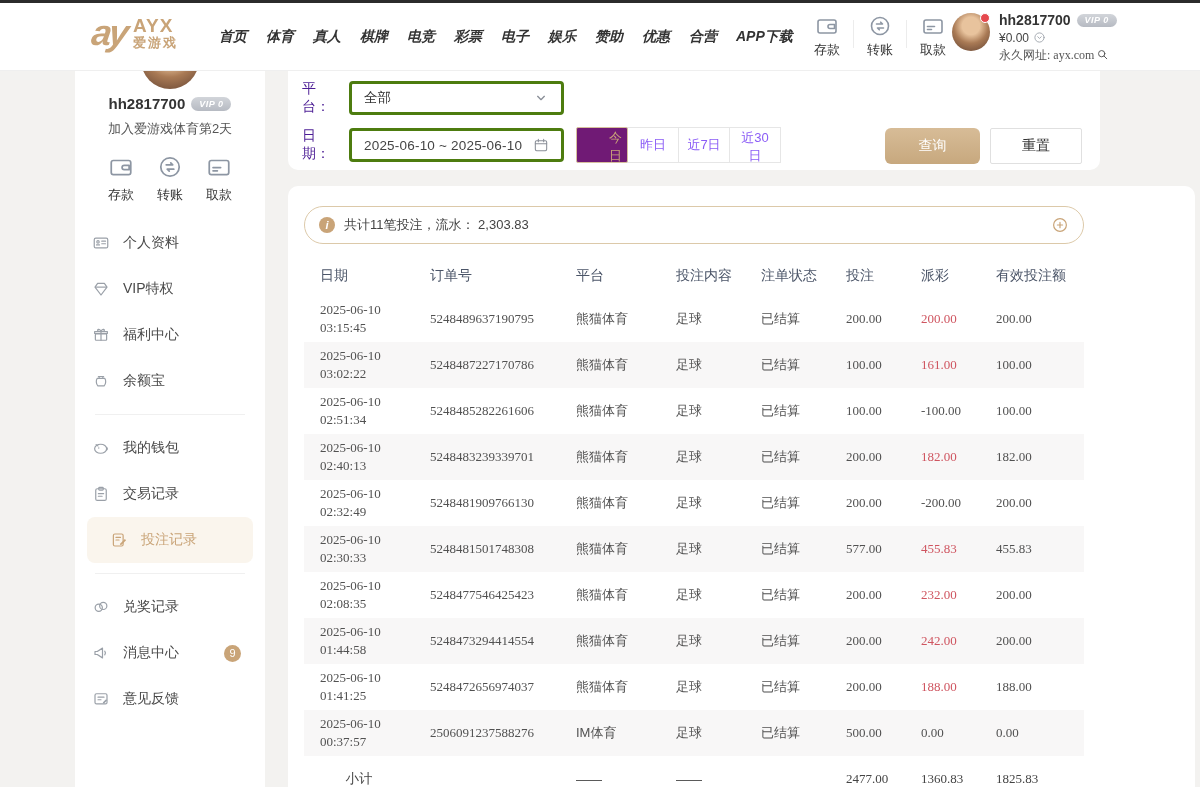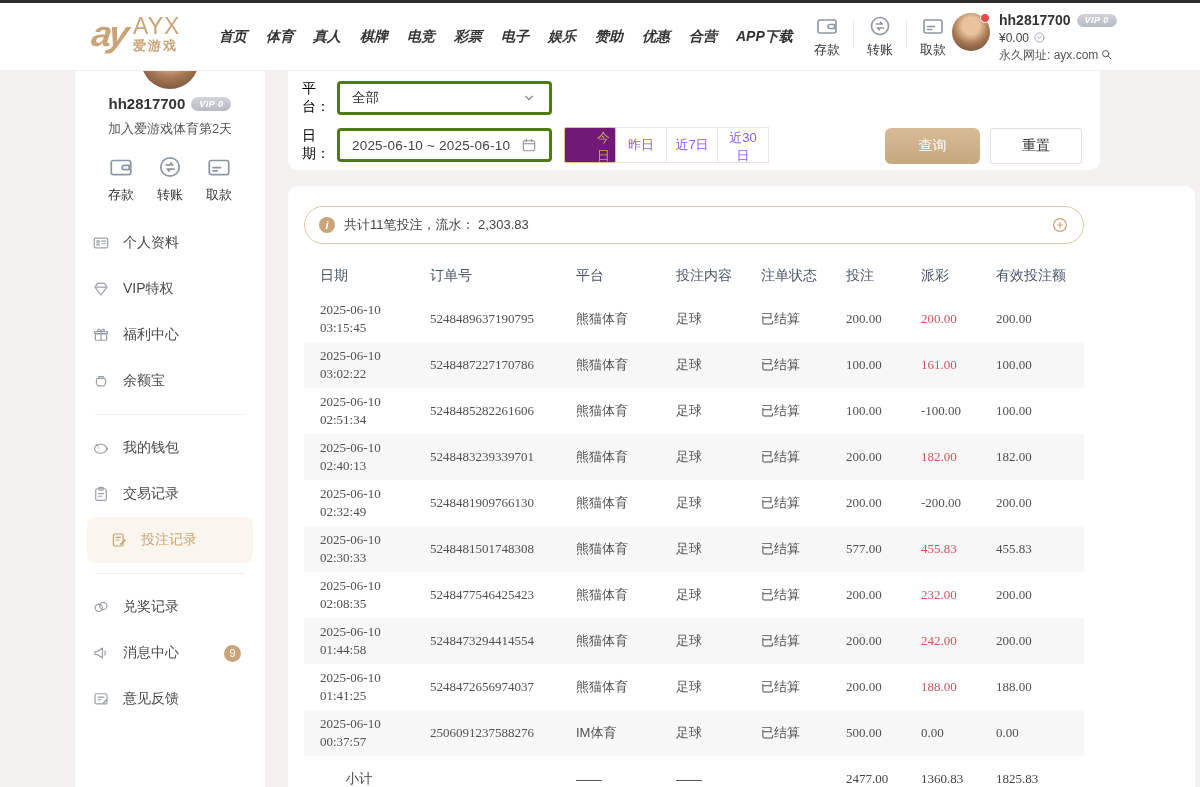--- a/index.html
+++ b/index.html
@@ -12,39 +12,39 @@
   svg.icon use{pointer-events:none;}
 
   
   .top-strip{position:absolute;top:0;left:0;right:0;height:3px;background:#2b2b2b;z-index:40;}
 
   
   .header{position:absolute;top:3px;left:0;right:0;height:67px;background:#fff;z-index:20;border-bottom:1px solid #efefef;}
   .logo{position:absolute;left:92px;top:12px;display:flex;align-items:center;cursor:pointer;}
   .logo-mark{font-style:italic;font-weight:800;font-size:36px;color:#c9a478;transform:skewX(-8deg);letter-spacing:-3px;line-height:1;}
   .logo-text{margin-left:7px;color:#c9a478;}
-  .logo-en{font-size:23px;font-weight:400;letter-spacing:1px;line-height:1;}
+  .logo-en{font-size:19px;font-weight:700;letter-spacing:1px;line-height:1;}
   .logo-cn{font-size:13px;font-weight:700;letter-spacing:2px;line-height:1.2;}
   .nav{position:absolute;left:219px;top:0;height:67px;display:flex;align-items:center;gap:19px;}
   .nav-item{font-size:14px;font-weight:600;color:#333;cursor:pointer;white-space:nowrap;font-style:italic;}
   .hq-wrap{position:absolute;left:806px;top:11px;display:flex;align-items:flex-start;}
   .hq{width:42px;text-align:center;cursor:pointer;}
   .hq .icon{width:24px;height:24px;color:#8d96a3;margin:0 auto;}
   .hq-label{font-size:13px;color:#333;margin-top:3px;}
   .hq-div{width:1px;height:28px;background:#ececec;margin:6px 5px 0 5px;}
   .user{position:absolute;left:952px;top:10px;display:flex;cursor:pointer;}
   .avatar{width:38px;height:38px;border-radius:50%;position:relative;flex:0 0 38px;
     background:radial-gradient(circle at 50% 34%,#e8c39d 0 28%,#a97a55 55%,#5f4030 100%);}
   .avatar-dot{position:absolute;right:0;top:0;width:8px;height:8px;border-radius:50%;background:#e5484d;border:1px solid #fff;}
   .user-info{margin-left:9px;line-height:1;}
   .u-row1{display:flex;align-items:center;gap:6px;font-size:14px;font-weight:bold;color:#333;}
   .vip-badge{background:linear-gradient(180deg,#d2d5da,#b6bac2);color:#fff;font-size:9px;font-weight:bold;font-style:italic;padding:2px 8px;border-radius:9px;letter-spacing:.5px;}
   .u-row2{font-size:12px;color:#444;display:flex;align-items:center;gap:4px;margin-top:4px;}
   .u-row2 .icon{width:13px;height:13px;color:#9aa0a8;}
-  .u-row3{font-size:12px;color:#555;margin-top:4px;display:flex;align-items:center;gap:2px;}
+  .u-row3{font-size:12px;color:#555;margin-top:4px;display:flex;align-items:center;gap:2px;font-family:Liberation Serif, serif;}
   .u-row3 .icon{width:13px;height:13px;color:#555;}
 
   
   .sidebar{position:absolute;left:75px;top:70px;width:190px;bottom:0;background:#fff;z-index:5;}
   .sb-avatar{position:absolute;top:-39px;left:50%;transform:translateX(-50%);width:58px;height:58px;border-radius:50%;
     background:radial-gradient(circle at 50% 34%,#e8c39d 0 28%,#a97a55 55%,#5f4030 100%);}
   .sb-name{margin-top:25px;display:flex;justify-content:center;align-items:center;gap:6px;font-size:15px;font-weight:bold;color:#333;}
   .sb-join{margin-top:8px;text-align:center;font-size:13px;color:#555;}
   .sb-actions{display:flex;justify-content:space-between;padding:0 28px;margin-top:16px;}
   .sb-action{width:36px;text-align:center;cursor:pointer;}
@@ -57,21 +57,21 @@
   .menu-item.active{margin:0 12px;padding-left:23px;background:#faf5ed;border-radius:8px;color:#c9a478;}
   .menu-item.active .icon{color:#c9a478;}
   .menu-divider{height:1px;background:#f0f0f0;margin:10px 20px;}
   .menu-badge{margin-left:auto;margin-right:24px;min-width:17px;height:17px;border-radius:9px;background:#c9a478;color:#fff;font-size:11px;display:flex;align-items:center;justify-content:center;}
 
   
   .filter-card{position:absolute;left:288px;top:70px;width:812px;height:100px;background:#fff;border-radius:0 0 10px 10px;z-index:6;}
   .f-row{position:absolute;left:14px;display:flex;align-items:center;}
   .f-row.r1{top:11px;height:34px;}
   .f-row.r2{top:57px;height:36px;}
-  .f-label{font-size:14px;color:#000000;width:35px;margin-right:0;}
+  .f-label{font-size:14px;color:#4c1d95;width:35px;margin-right:12px;}
   .select-box,.date-box{box-sizing:border-box;width:215px;height:34px;border:3px solid #4d7c0f;border-radius:4px;background:#fff;
     display:flex;align-items:center;padding:0 12px;font-size:13.5px;color:#333;cursor:pointer;}
   .select-box{justify-content:space-between;}
   .select-box .icon,.date-box .icon{width:16px;height:16px;color:#8a8f98;}
   .date-box{justify-content:space-between;}
   .date-text{color:#444;letter-spacing:.2px;}
   .qr-group{display:flex;margin-left:13px;}
   .qr{width:52px;height:36px;box-sizing:border-box;border:1px solid #e6e6e6;background:#fff;font-size:13px;color:#8b5cf6;
     margin-left:-1px;cursor:pointer;font-family:inherit;position:relative;}
   .qr.active{border-color:#d6bf9d;color:#c9a478;background:#701a75;z-index:1;border-radius:2px;padding-left:32px;}

